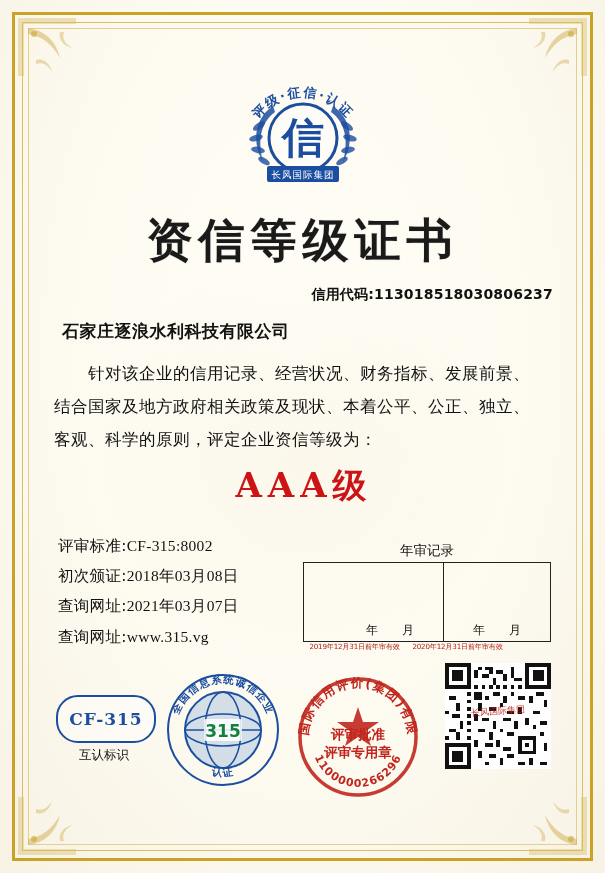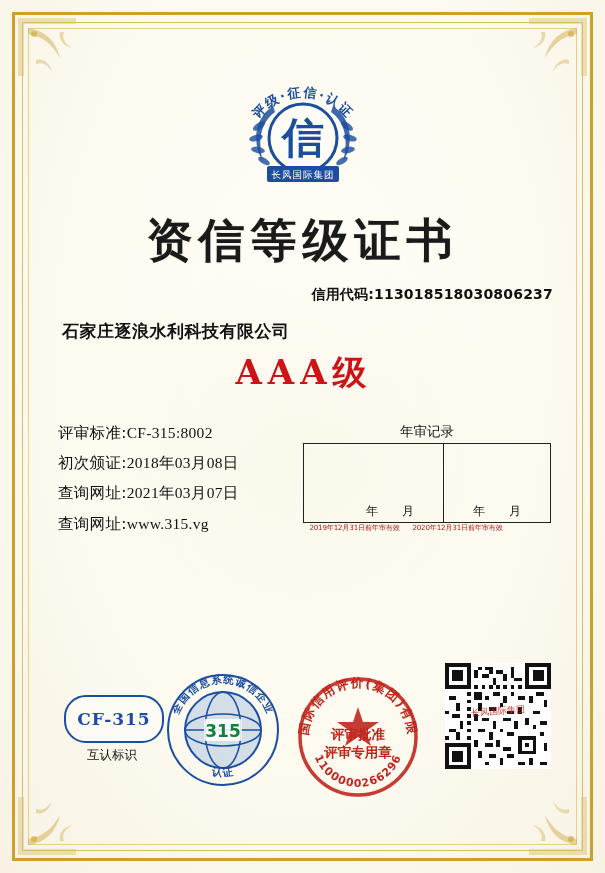--- a/index.html
+++ b/index.html
@@ -138,21 +138,21 @@
   }
   .grade .aaa {
     font-family: "DejaVu Serif", serif;
     letter-spacing: 6px;
   }
 
   
   .mid-row {
     display: flex;
     margin-top: 22px;
-    align-items: center;
+    align-items: flex-end;
   }
   .details {
     flex: 0 0 auto;
     padding-left: 18px;
     font-family: "DejaVu Sans", sans-serif;
     font-size: 15.5px;
     color: #111;
     line-height: 1.95;
     letter-spacing: 0.3px;
   }
@@ -223,21 +223,21 @@
   .seal-caption {
     text-align: center;
     font-family: "DejaVu Sans", sans-serif;
     font-size: 12.5px;
     color: #111;
     margin-top: 4px;
     white-space: nowrap;
   }
 
   .cf315 {
-    left: 24px;
+    left: 16px;
     top: 36px;
     width: 96px;
   }
   .cf315-badge {
     width: 96px;
     height: 44px;
     border: 2px solid #1b4ea0;
     border-radius: 22px;
     display: flex;
     align-items: center;
@@ -361,20 +361,25 @@
     </div>
 
     <div class="title">资信等级证书</div>
 
     <div class="credit-code">
       <span>信用代码:</span><span>113018518030806237</span>
     </div>
 
     <div class="company">石家庄逐浪水利科技有限公司</div>
 
+    <div class="body-text">
+      <div><span class="indent"></span><span>针对该企业的信用记录、经营状况、财务指标、发展前景、</span></div>
+      <div><span>结合国家及地方政府相关政策及现状、本着公平、公正、独立、</span></div>
+      <div><span>客观、科学的原则，评定企业资信等级为：</span></div>
+    </div>
 
     <div class="grade">
       <span class="aaa">AAA</span><span>级</span>
     </div>
 
     <div class="mid-row">
       <div class="details">
         <div class="row">
           <span>评审标准:</span><span class="mono">CF-315:8002</span>
         </div>

